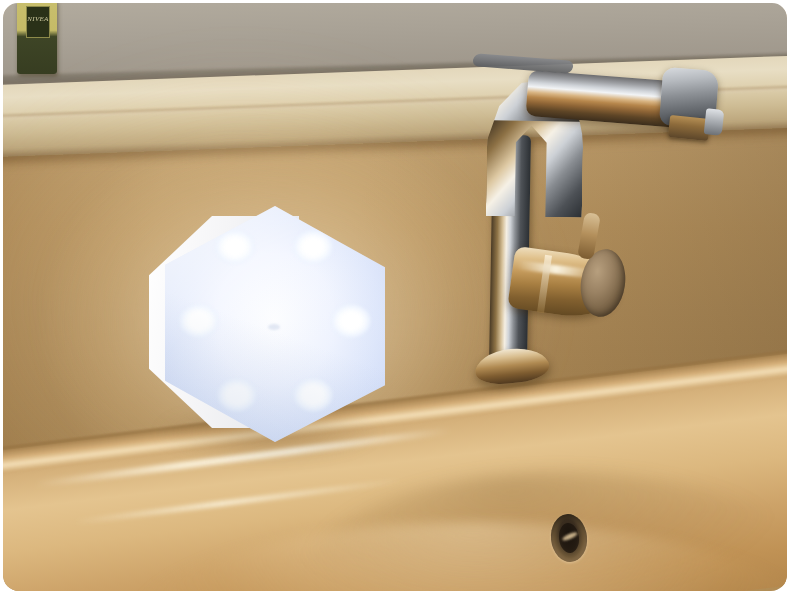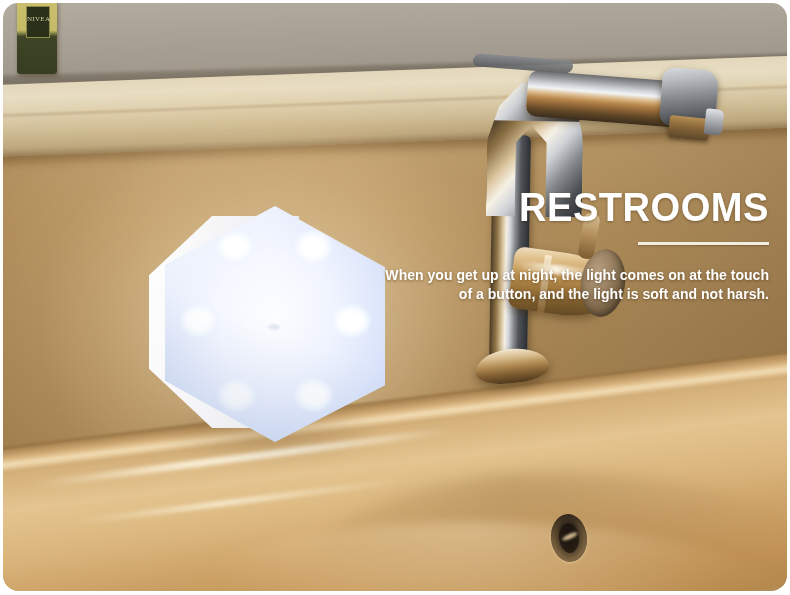--- a/index.html
+++ b/index.html
@@ -253,20 +253,21 @@
     position: absolute;
     left: 0; right: 0;
     top: 8px;
     text-align: center;
     font-family: "Liberation Serif", serif;
     font-size: 7px;
     letter-spacing: .3px;
     color: #cfcba0;
     line-height: 8px;
     user-select: none;
+    font-style: italic;
   }
 
   
   .lamp-wrap {
     position: absolute;
     left: 146px;
     top: 196px;
     width: 236px;
     height: 252px;
   }
@@ -687,22 +688,17 @@
       <div class="aerator"></div>
       <div class="aerator-tip"></div>
       <div class="faucet-base"></div>
       <div class="handle"></div>
       <div class="handle-highlight"></div>
       <div class="handle-ring"></div>
       <div class="handle-cap"></div>
       <div class="handle-lever"></div>
     </div>
 
-    <div class="textblock">
-      <h1 class="title">RESTROOMS</h1>
-      <div class="divider"></div>
-      <p class="subtitle">When you get up at night, the light comes on at the touch of a button, and the light is soft and not harsh.</p>
-    </div>
 
   </div>
 
   <div class="frame"></div>
 </div>
 
 </body></html>

